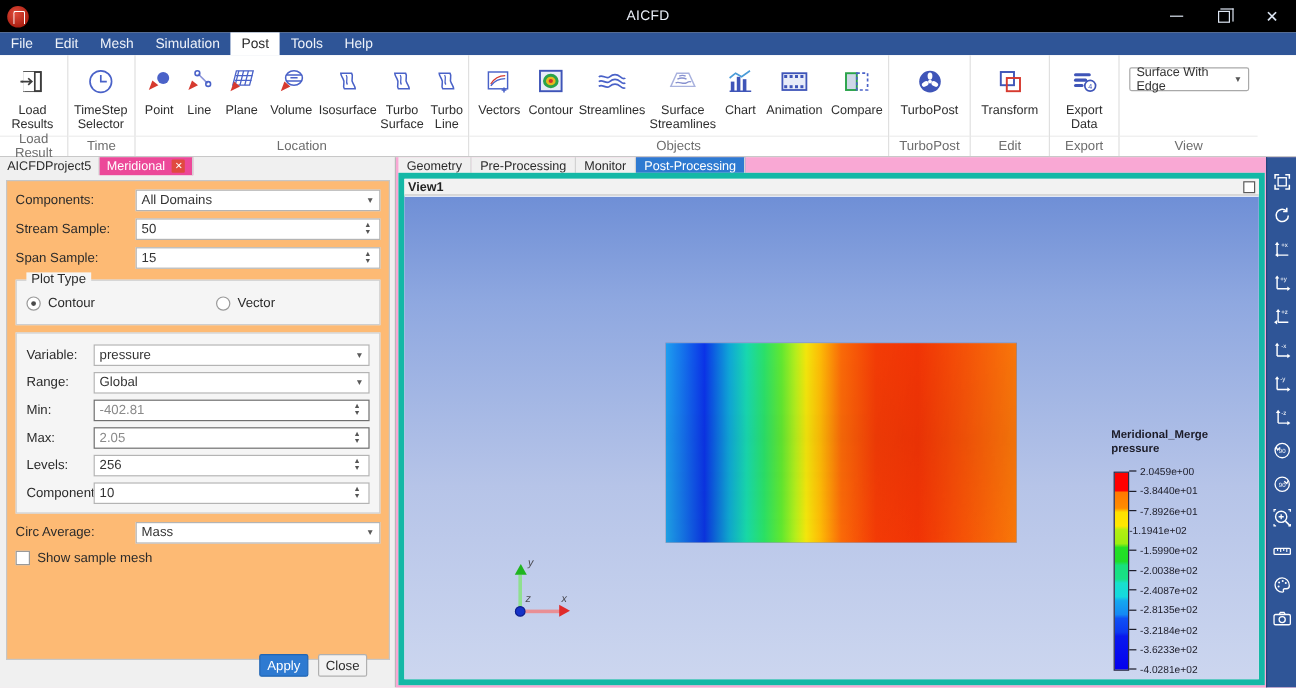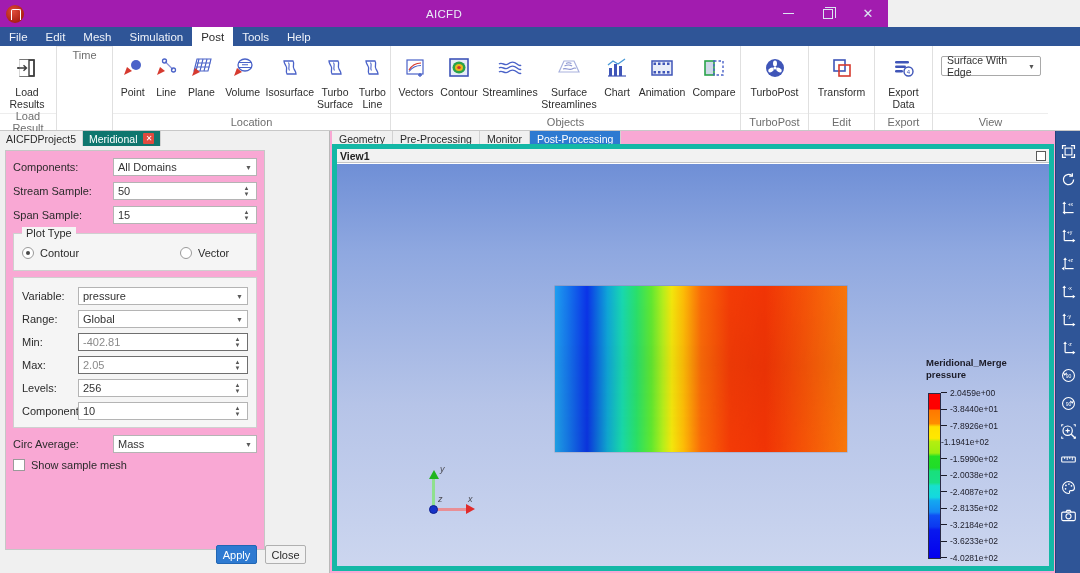--- a/index.html
+++ b/index.html
@@ -6,22 +6,22 @@
   html, body {
     width: 1080px; height: 573px;
     overflow: hidden;
     font-family: "Liberation Sans", sans-serif;
     background: #f0f0f0;
   }
   #app { position: relative; width: 1080px; height: 573px; }
 
   
   .titlebar {
-    position: absolute; left: 0; top: 0; width: 888px; height: 27px;
-    background: #a21caf;
+    position: absolute; left: 0; top: 0; width: 1080px; height: 27px;
+    background: #000000;
     display: flex; align-items: center;
   }
   .app-logo {
     width: 18px; height: 18px; margin-left: 6px; border-radius: 50%;
     background: radial-gradient(circle at 40% 35%, #e04b3a 0%, #a81d10 75%);
     position: relative;
   }
   .app-logo::after {
     content: ""; position: absolute; left: 5px; top: 4px;
     width: 8px; height: 10px; border: 1.5px solid #ffffff;
@@ -90,30 +90,30 @@
   
   .leftpanel {
     position: absolute; left: 0; top: 131px; width: 330px; height: 442px;
     background: #f0f0f0; border-right: 1px solid #b9b9b9;
   }
   .proj-tabs { display: flex; height: 15px; align-items: stretch; font-size: 10.5px; }
   .proj-tab {
     padding: 0 6px; display: flex; align-items: center; color: #2b2b2b;
     background: #f0f0f0; border-right: 1px solid #d2d2d2;
   }
-  .proj-tab.active { background: #0f766e; color: #fff; }
+  .proj-tab.active { background: #ec4899; color: #fff; }
   .tab-x {
     margin-left: 6px; width: 11px; height: 11px; background: #e04a3f; color: #fff;
     font-size: 8px; display: flex; align-items: center; justify-content: center;
     border-radius: 1px;
   }
 
   .panel-body {
-    position: absolute; left: 5px; top: 19px; width: 260px; height: 400px;
-    background: #f9a8d4; border: 1px solid #c6c6c6;
+    position: absolute; left: 5px; top: 19px; width: 320px; height: 400px;
+    background: #fdba74; border: 1px solid #c6c6c6;
     padding: 6px 7px;
   }
   .frow { display: flex; align-items: center; height: 20px; margin-bottom: 4px; }
   .flabel { font-size: 11px; color: #2b2b2b; }
   .fctl {
     height: 18px; border: 1px solid #b4b4b4; background: #ffffff;
     display: flex; align-items: center; padding: 0 4px;
     font-size: 11px; color: #333;
   }
   .fctl.dim { color: #8a8a8a; }
@@ -327,20 +327,32 @@
               </svg>
           </span>
           <span class="lbl">Load</span>
           <span class="lbl" style="margin-top:0">Results</span>
         </div>
       </div>
       <div class="rgroup-label">Load Result</div>
     </div>
 
     <div class="rgroup" style="width:56px">
+      <div class="rgroup-items">
+        <div class="rbtn">
+          <span class="ico">
+            <svg width="24" height="24" viewBox="0 0 24 24">
+                <circle cx="12" cy="12" r="9" fill="none" stroke="#4a62c8" stroke-width="1.4"></circle>
+                <path d="M12 6.5V12h5" fill="none" stroke="#4a62c8" stroke-width="1.4"></path>
+              </svg>
+          </span>
+          <span class="lbl">TimeStep</span>
+          <span class="lbl" style="margin-top:0">Selector</span>
+        </div>
+      </div>
       <div class="rgroup-label">Time</div>
     </div>
 
     <div class="rgroup" style="width:278px">
       <div class="rgroup-items" style="padding-left:2px">
 
         <div class="rbtn" style="width:36px">
           <span class="ico">
             <svg width="26" height="24" viewBox="0 0 26 24">
                 <circle cx="16" cy="9" r="5" fill="#4a62c8"></circle>

